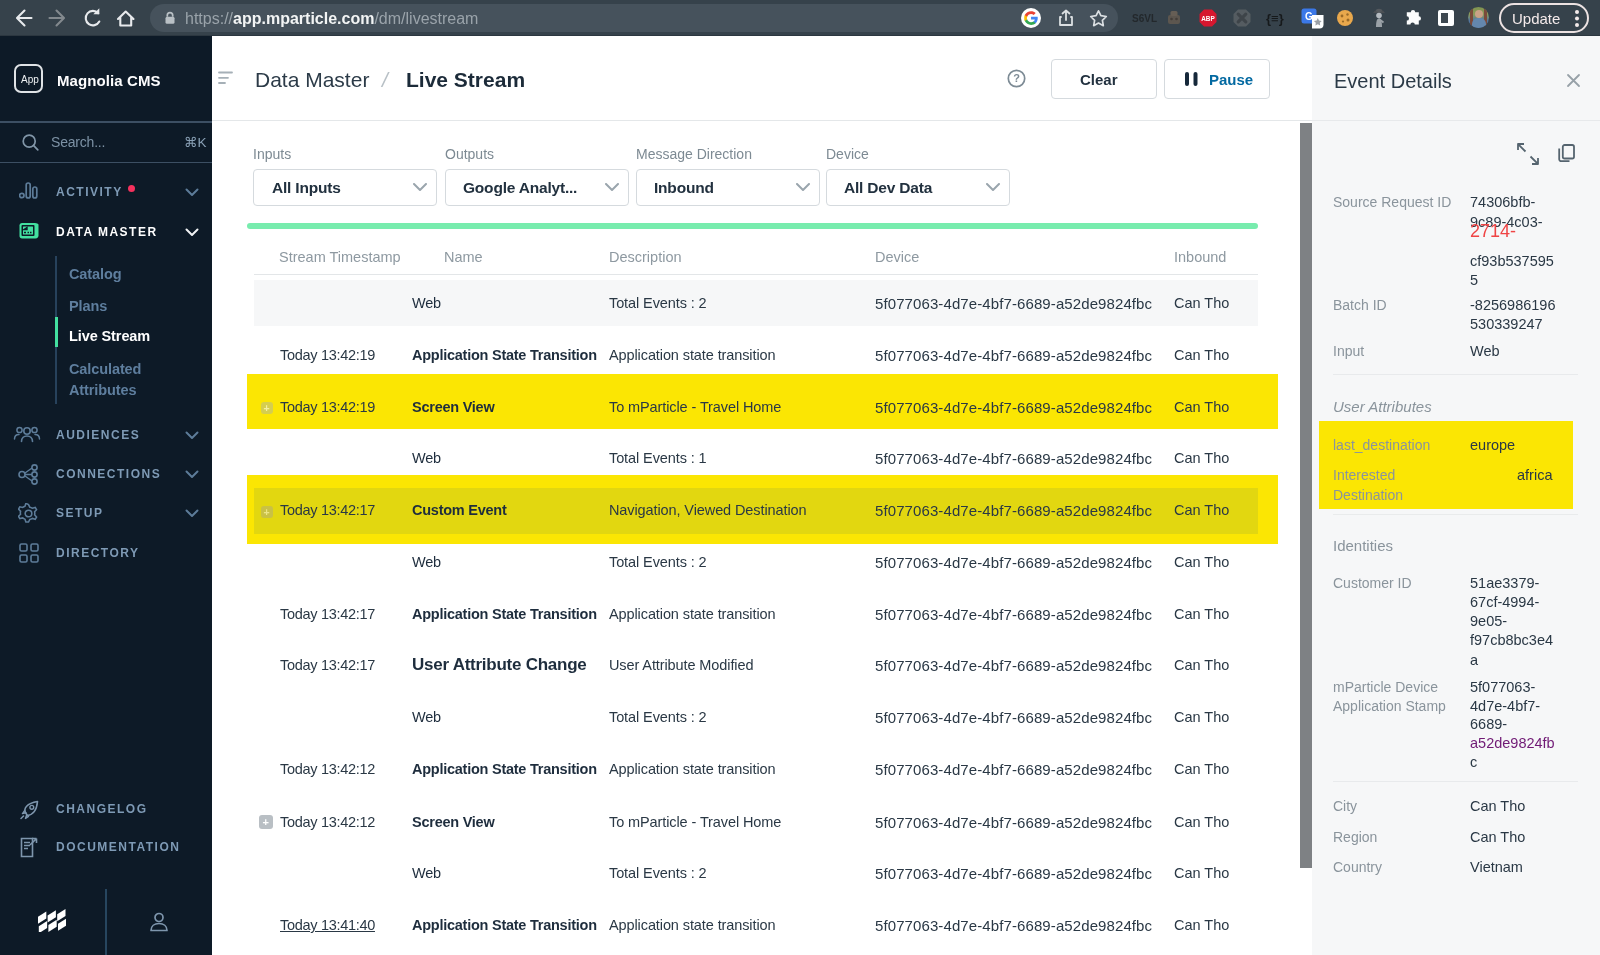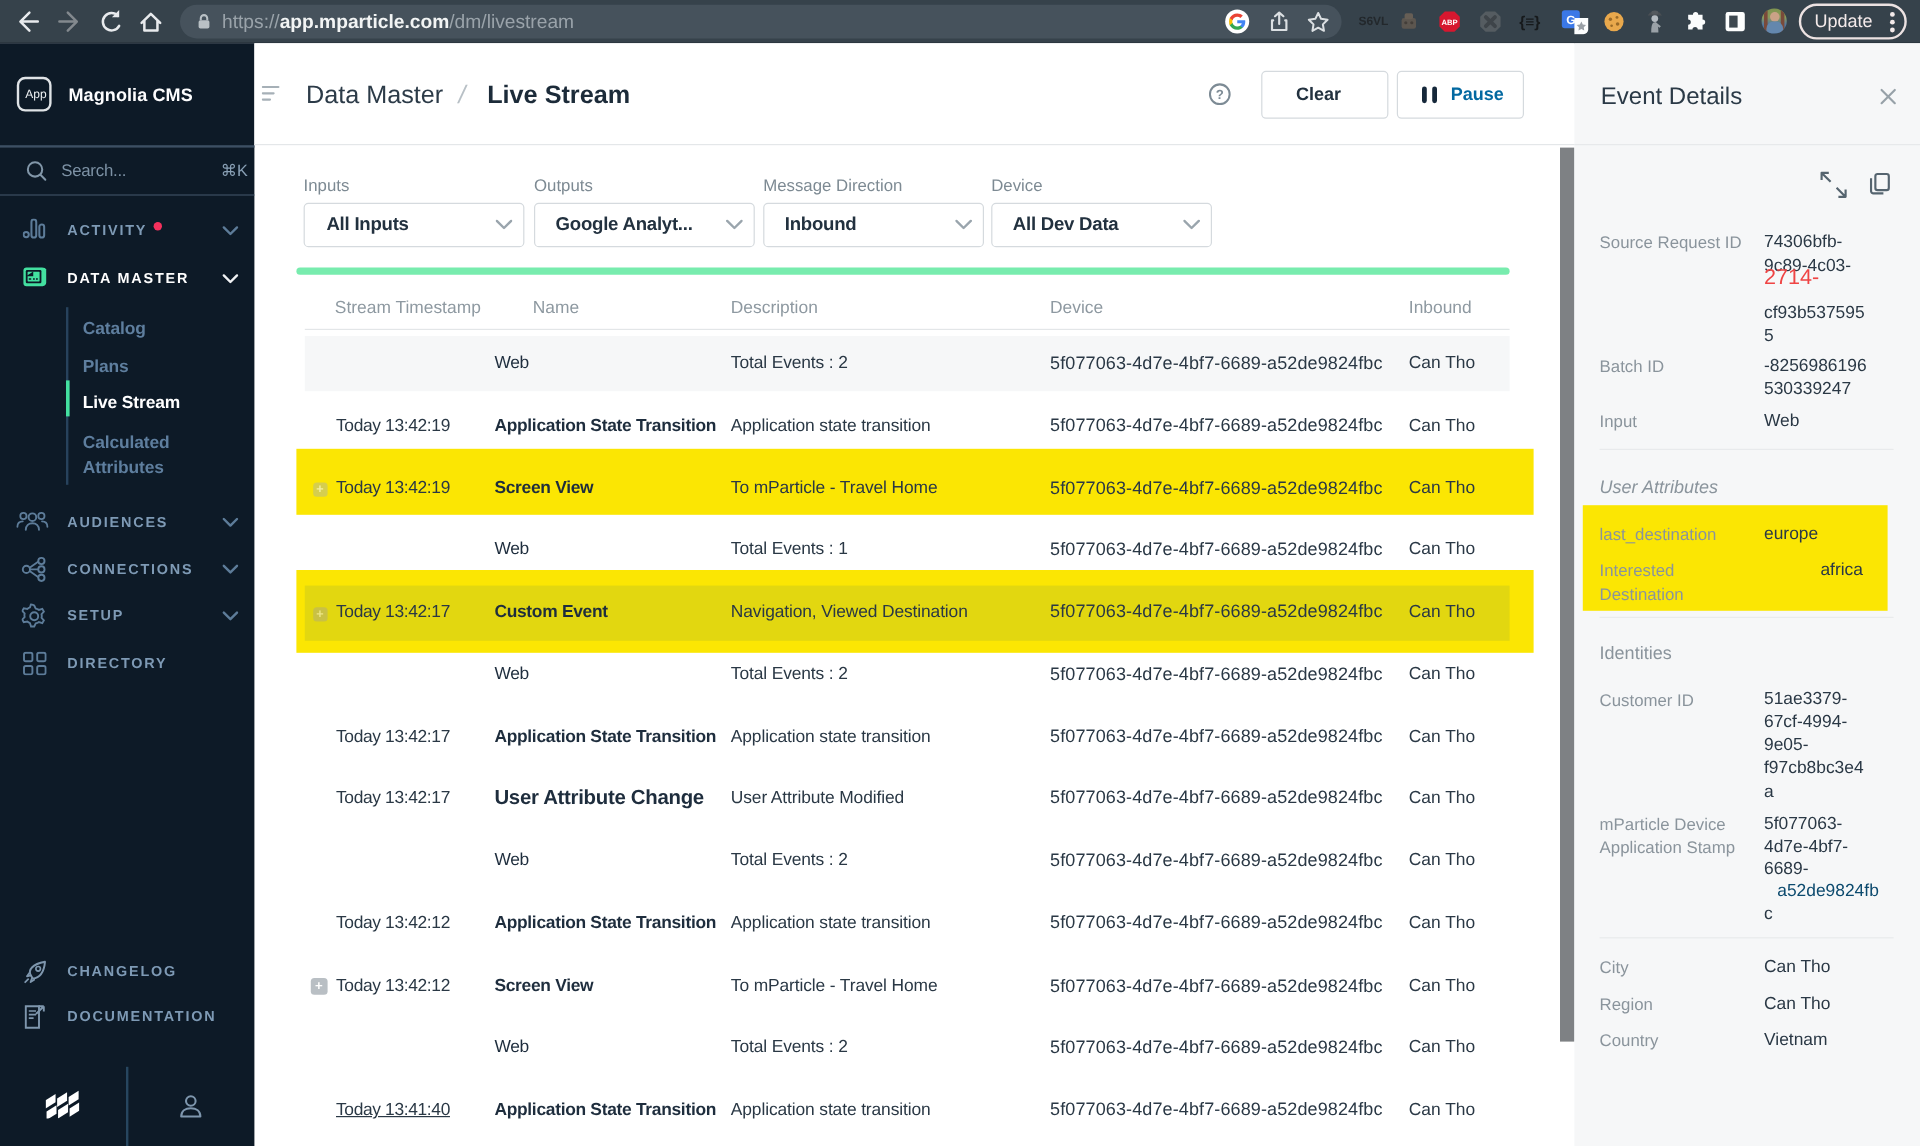--- a/index.html
+++ b/index.html
@@ -392,21 +392,21 @@
       <div class="abs cv" style="left:1470px;top:583px;font-size:14.5px;color:#2a3845;">51ae3379-</div>
       <div class="abs cv" style="left:1470px;top:602px;font-size:14.5px;color:#2a3845;">67cf-4994-</div>
       <div class="abs cv" style="left:1470px;top:621px;font-size:14.5px;color:#2a3845;">9e05-</div>
       <div class="abs cv" style="left:1470px;top:640px;font-size:14.5px;color:#2a3845;">f97cb8bc3e4</div>
       <div class="abs cv" style="left:1470px;top:660px;font-size:14.5px;color:#2a3845;">a</div>
       <div class="abs cv" style="left:1333px;top:687px;font-size:14px;color:#8a949c;">mParticle Device</div>
       <div class="abs cv" style="left:1333px;top:706px;font-size:14px;color:#8a949c;">Application Stamp</div>
       <div class="abs cv" style="left:1470px;top:687px;font-size:14.5px;color:#2a3845;">5f077063-</div>
       <div class="abs cv" style="left:1470px;top:706px;font-size:14.5px;color:#2a3845;">4d7e-4bf7-</div>
       <div class="abs cv" style="left:1470px;top:724px;font-size:14.5px;color:#2a3845;">6689-</div>
-      <div class="abs cv" style="left:1470px;top:743px;font-size:14.5px;color:#0c4a6e;margin-left:11px;">a52de9824fb</div>
+      <div class="abs cv" style="left:1470px;top:743px;font-size:14.5px;color:#701a75;">a52de9824fb</div>
       <div class="abs cv" style="left:1470px;top:762px;font-size:14.5px;color:#2a3845;">c</div>
       <div class="abs cv" style="left:1333px;top:806px;font-size:14px;color:#8a949c;">City</div>
       <div class="abs cv" style="left:1470px;top:806px;font-size:14.5px;color:#2a3845;">Can Tho</div>
       <div class="abs cv" style="left:1333px;top:837px;font-size:14px;color:#8a949c;">Region</div>
       <div class="abs cv" style="left:1470px;top:837px;font-size:14.5px;color:#2a3845;">Can Tho</div>
       <div class="abs cv" style="left:1333px;top:867px;font-size:14px;color:#8a949c;">Country</div>
       <div class="abs cv" style="left:1470px;top:867px;font-size:14.5px;color:#2a3845;">Vietnam</div>
     </div>
 
   <div class="abs" style="left:1333px;top:374px;width:245px;height:1px;background:#e8eaec;"></div>

